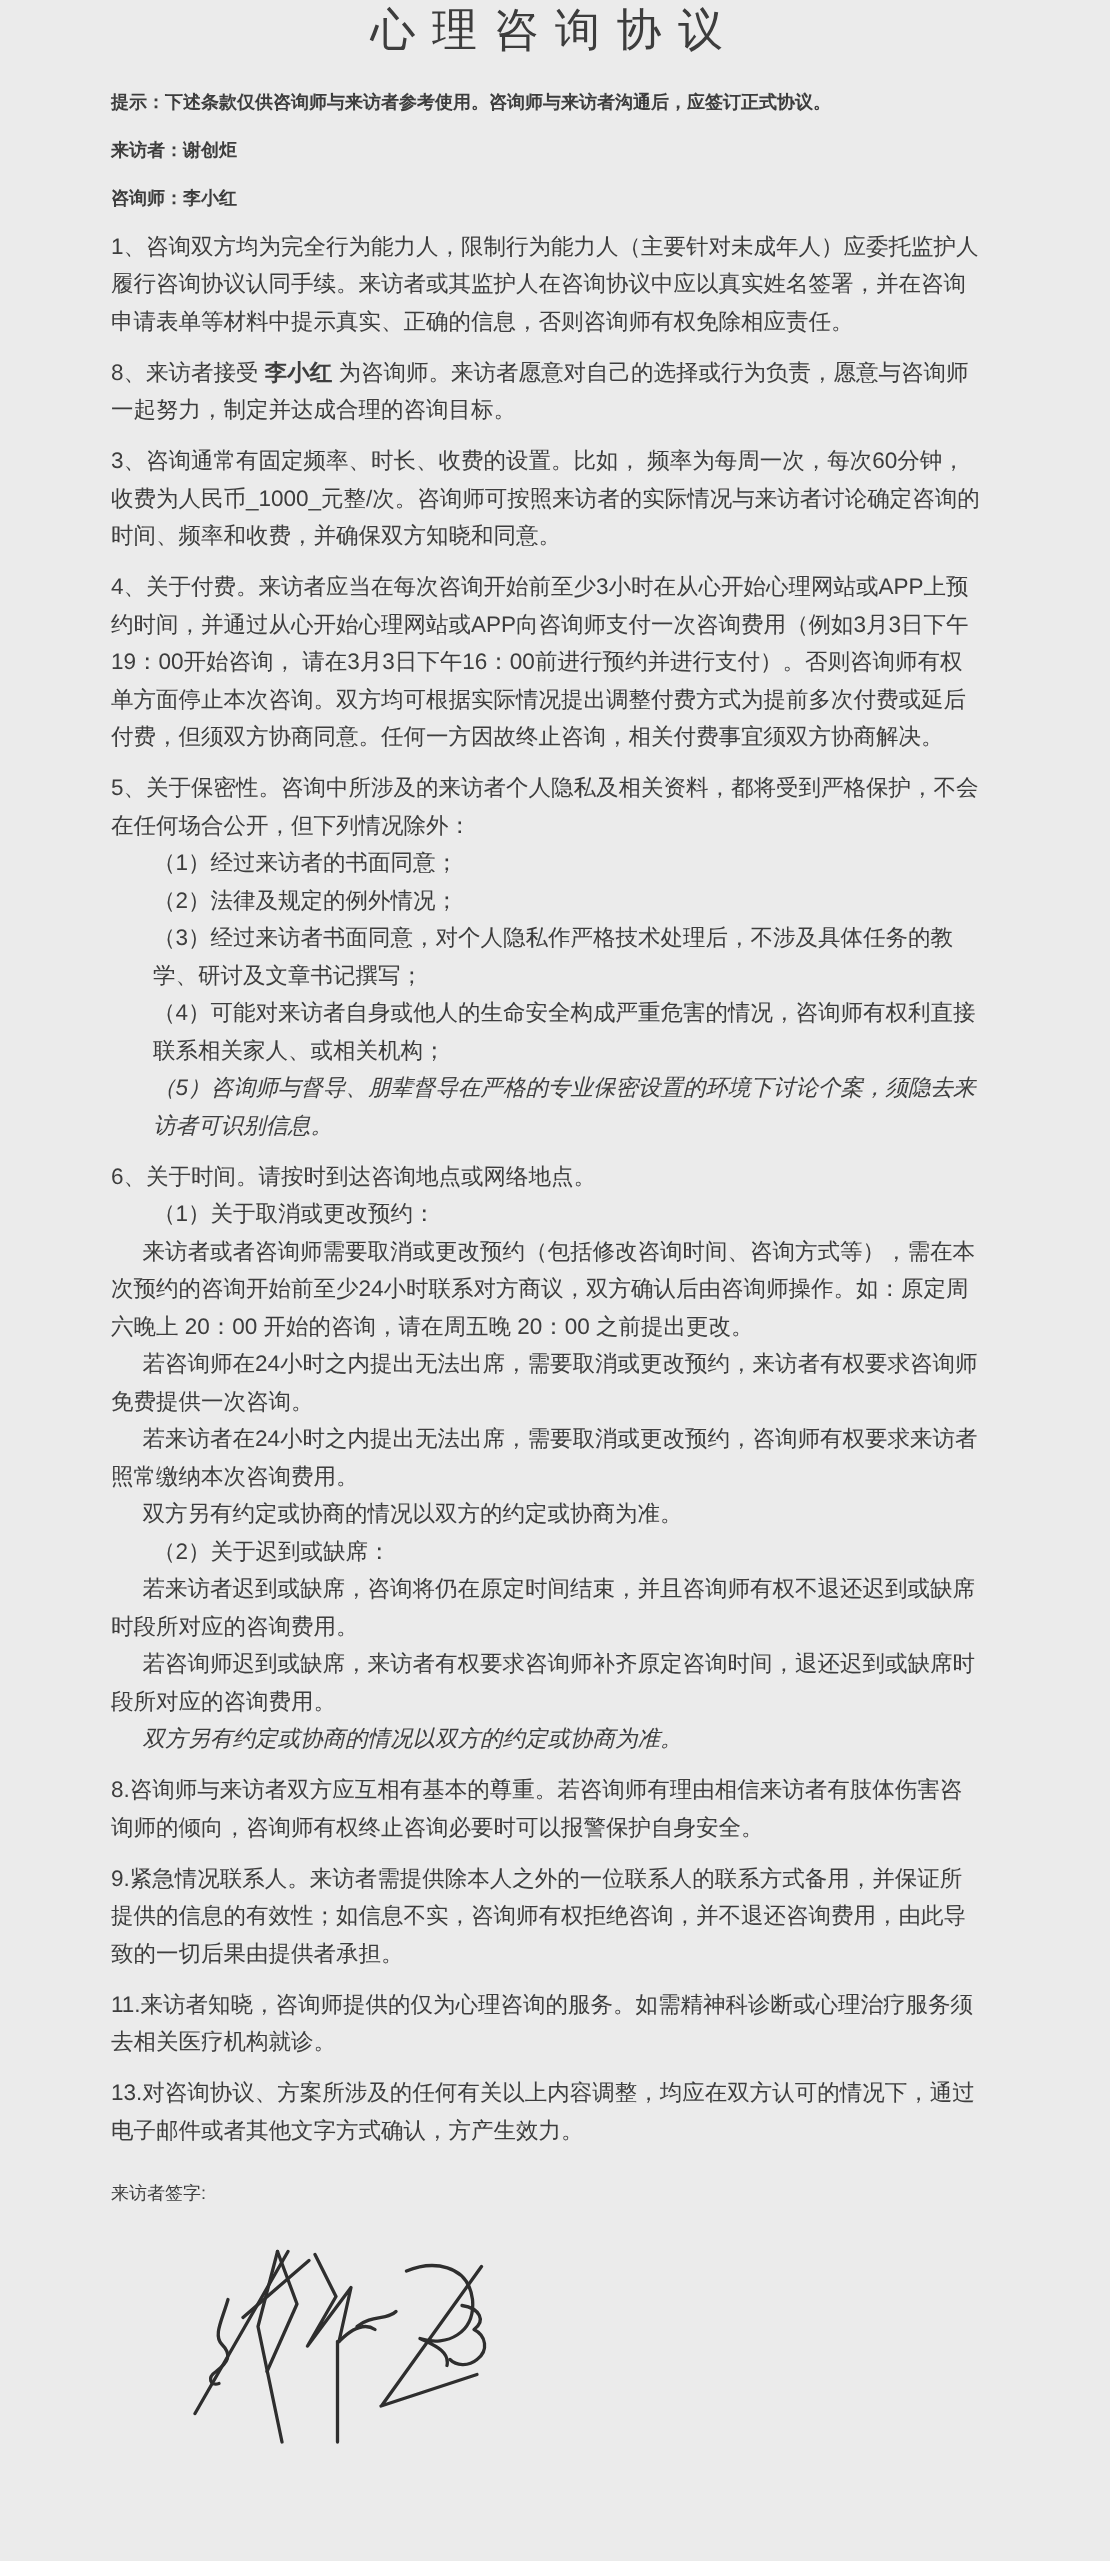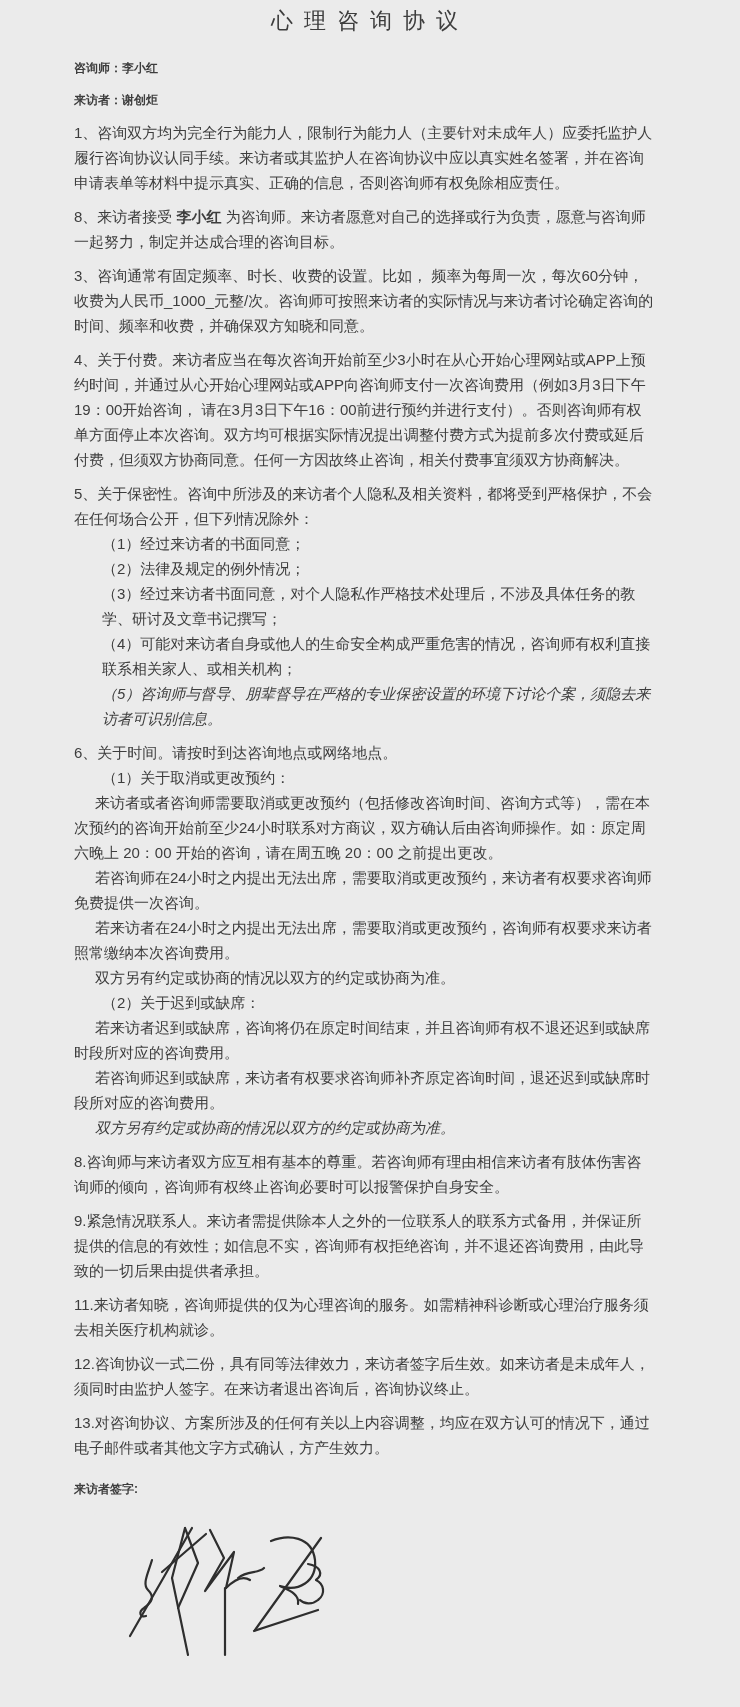--- a/index.html
+++ b/index.html
@@ -2,46 +2,47 @@
 <html><head>
 <meta charset="utf-8">
 <style>
   html,body{margin:0;padding:0;}
   .page{
     width:740px;height:1707px;box-sizing:border-box;
     padding:6px 85px 0 74px;overflow:hidden;position:relative;
     font-family:"Liberation Sans","DejaVu Sans",sans-serif;
   }
   .title{
-    font-size:22px;font-weight:400;text-align:center;
+    font-size:30px;font-weight:400;text-align:center;
     letter-spacing:11px;text-indent:11px;line-height:30px;margin:0 0 20px;
   }
   .meta{font-size:12px;font-weight:700;line-height:25px;margin:0 0 7px;}
   .clauses p{font-size:15px;line-height:25px;margin:0;text-align:left;}
   .clauses p.para{margin-bottom:9px;}
   .clauses p.tight{margin-bottom:0;}
   .clauses p.sub,.clauses p.subhead{padding-left:28px;}
   .clauses p.ipara{text-indent:21px;}
   .clauses p.gap{margin-bottom:9px;font-style:italic;}
   .b{font-weight:700;}
-  .sig-label{font-size:12px;font-weight:700;line-height:14px;margin:22px 0 0;}
+  .sig-label{font-size:12px;font-weight:400;line-height:14px;margin:22px 0 0;}
   .sig-svg{display:block;margin:12px 0 0 54px;}
   .date-line{font-size:16px;line-height:16px;margin:86px 0 0 356px;}
 </style>
 </head>
 <body>
 
 <div class="page" style="background: rgb(235, 235, 235); color: rgb(61, 61, 61);">
 
   <h1 class="title">心理咨询协议</h1>
 
+  <p class="meta">提示：下述条款仅供咨询师与来访者参考使用。咨询师与来访者沟通后，应签订正式协议。</p>
+
+  <p class="meta"><span>来访者：</span><span>谢创炬</span></p>
 
   <p class="meta"><span>咨询师：</span><span>李小红</span></p>
-
-  <p class="meta"><span>来访者：</span><span>谢创炬</span></p>
 
   <div class="clauses">
       <p class="para">1、咨询双方均为完全行为能力人，限制行为能力人（主要针对未成年人）应委托监护人履行咨询协议认同手续。来访者或其监护人在咨询协议中应以真实姓名签署，并在咨询申请表单等材料中提示真实、正确的信息，否则咨询师有权免除相应责任。</p>
       <p class="para"><span>8、来访者接受 </span><span class="b">李小红</span><span> 为咨询师。来访者愿意对自己的选择或行为负责，愿意与咨询师一起努力，制定并达成合理的咨询目标。</span></p>
       <p class="para">3、咨询通常有固定频率、时长、收费的设置。比如， 频率为每周一次，每次60分钟，收费为人民币_1000_元整/次。咨询师可按照来访者的实际情况与来访者讨论确定咨询的时间、频率和收费，并确保双方知晓和同意。</p>
       <p class="para">4、关于付费。来访者应当在每次咨询开始前至少3小时在从心开始心理网站或APP上预约时间，并通过从心开始心理网站或APP向咨询师支付一次咨询费用（例如3月3日下午19：00开始咨询， 请在3月3日下午16：00前进行预约并进行支付）。否则咨询师有权单方面停止本次咨询。双方均可根据实际情况提出调整付费方式为提前多次付费或延后付费，但须双方协商同意。任何一方因故终止咨询，相关付费事宜须双方协商解决。</p>
       <p class="para tight">5、关于保密性。咨询中所涉及的来访者个人隐私及相关资料，都将受到严格保护，不会在任何场合公开，但下列情况除外：</p>
       <p class="sub">（1）经过来访者的书面同意；</p>
       <p class="sub">（2）法律及规定的例外情况；</p>
       <p class="sub">（3）经过来访者书面同意，对个人隐私作严格技术处理后，不涉及具体任务的教学、研讨及文章书记撰写；</p>
@@ -53,21 +54,20 @@
       <p class="ipara">若咨询师在24小时之内提出无法出席，需要取消或更改预约，来访者有权要求咨询师免费提供一次咨询。</p>
       <p class="ipara">若来访者在24小时之内提出无法出席，需要取消或更改预约，咨询师有权要求来访者照常缴纳本次咨询费用。</p>
       <p class="ipara">双方另有约定或协商的情况以双方的约定或协商为准。</p>
       <p class="subhead">（2）关于迟到或缺席：</p>
       <p class="ipara">若来访者迟到或缺席，咨询将仍在原定时间结束，并且咨询师有权不退还迟到或缺席时段所对应的咨询费用。</p>
       <p class="ipara">若咨询师迟到或缺席，来访者有权要求咨询师补齐原定咨询时间，退还迟到或缺席时段所对应的咨询费用。</p>
       <p class="ipara gap">双方另有约定或协商的情况以双方的约定或协商为准。</p>
       <p class="para">8.咨询师与来访者双方应互相有基本的尊重。若咨询师有理由相信来访者有肢体伤害咨询师的倾向，咨询师有权终止咨询必要时可以报警保护自身安全。</p>
       <p class="para">9.紧急情况联系人。来访者需提供除本人之外的一位联系人的联系方式备用，并保证所提供的信息的有效性；如信息不实，咨询师有权拒绝咨询，并不退还咨询费用，由此导致的一切后果由提供者承担。</p>
       <p class="para">11.来访者知晓，咨询师提供的仅为心理咨询的服务。如需精神科诊断或心理治疗服务须去相关医疗机构就诊。</p>
-      <p class="para">12.咨询协议一式二份，具有同等法律效力，来访者签字后生效。如来访者是未成年人，须同时由监护人签字。在来访者退出咨询后，咨询协议终止。</p>
       <p class="para">13.对咨询协议、方案所涉及的任何有关以上内容调整，均应在双方认可的情况下，通过电子邮件或者其他文字方式确认，方产生效力。</p>
     </div>
 
   <p class="sig-label">来访者签字:</p>
 
   <svg class="sig-svg" width="205" height="150" viewBox="0 0 205 150" fill="none" stroke="#2e2e2e" stroke-width="2.2" stroke-linecap="round" stroke-linejoin="round">
     <g>
       <path d="M24,52 C20,66 14,76 20,82 C27,89 24,94 16,100 C10,104 12,110 18,108"></path>
       <path d="M2,128 L64,20"></path>
       <path d="M57,20 L44,70 L60,147"></path>

